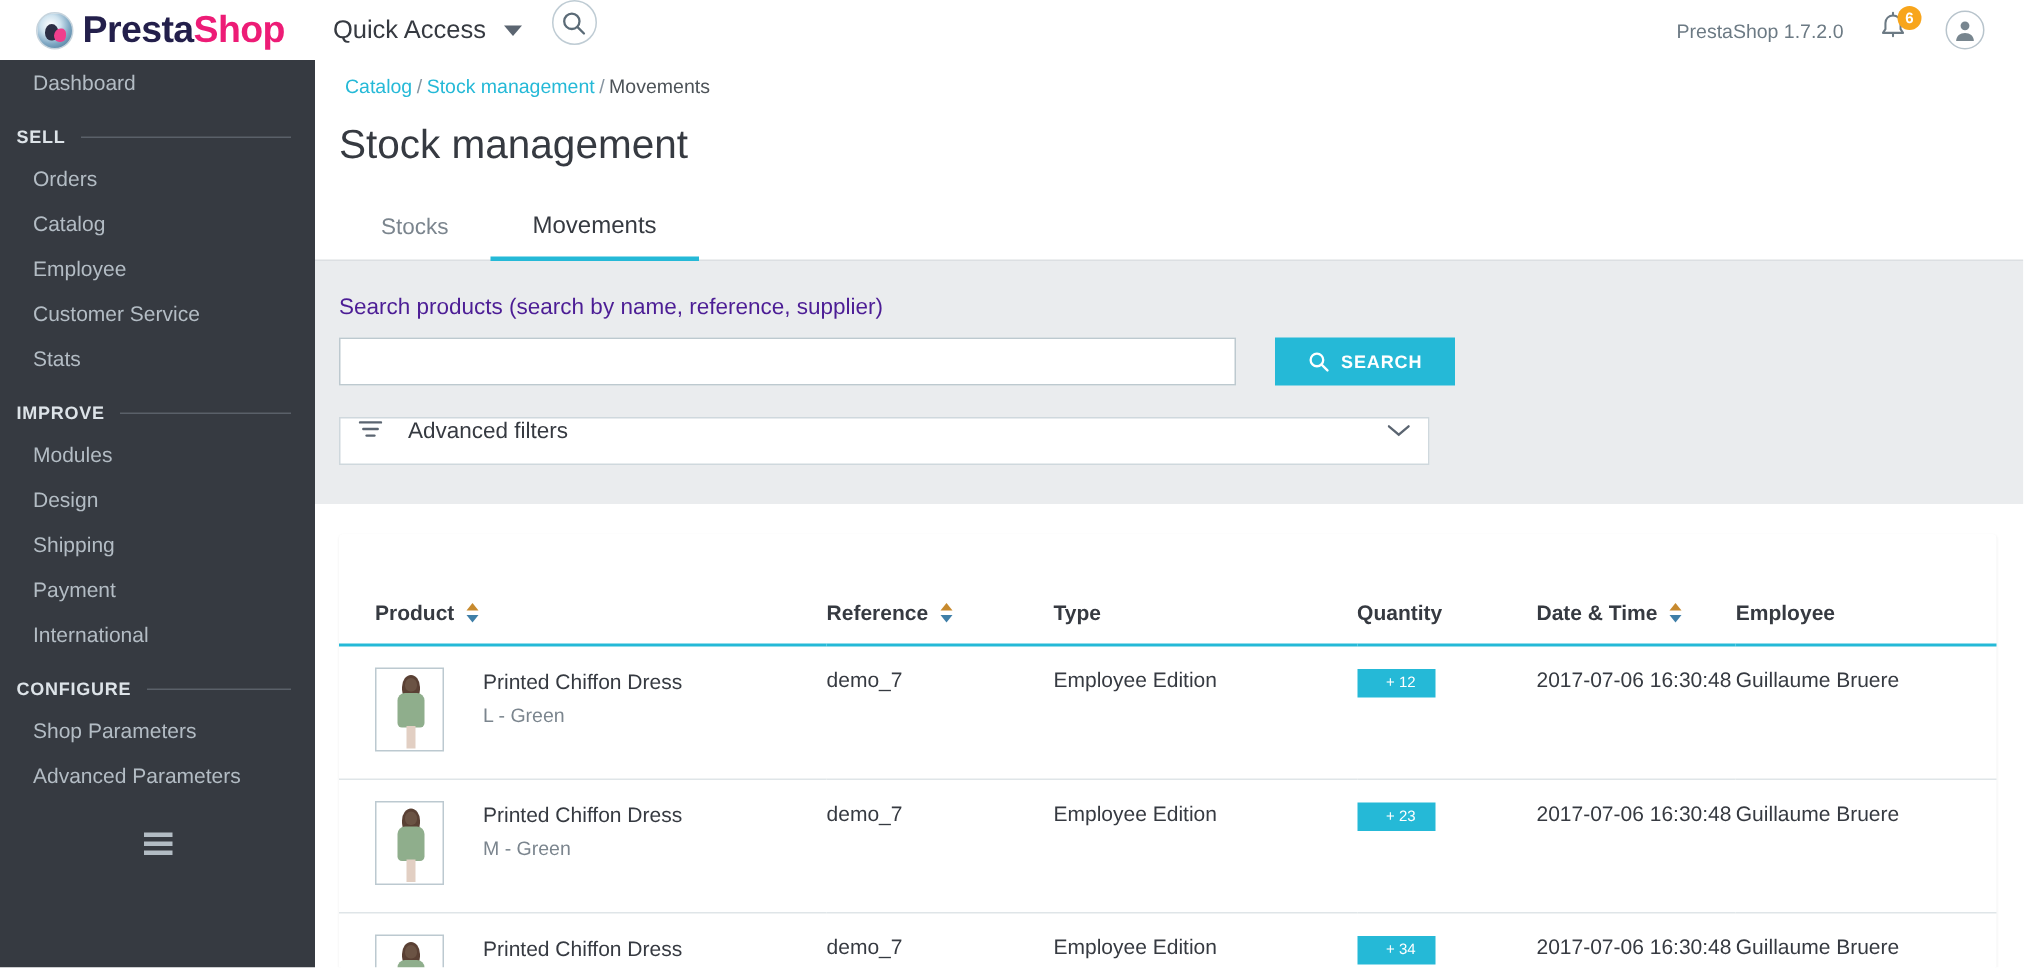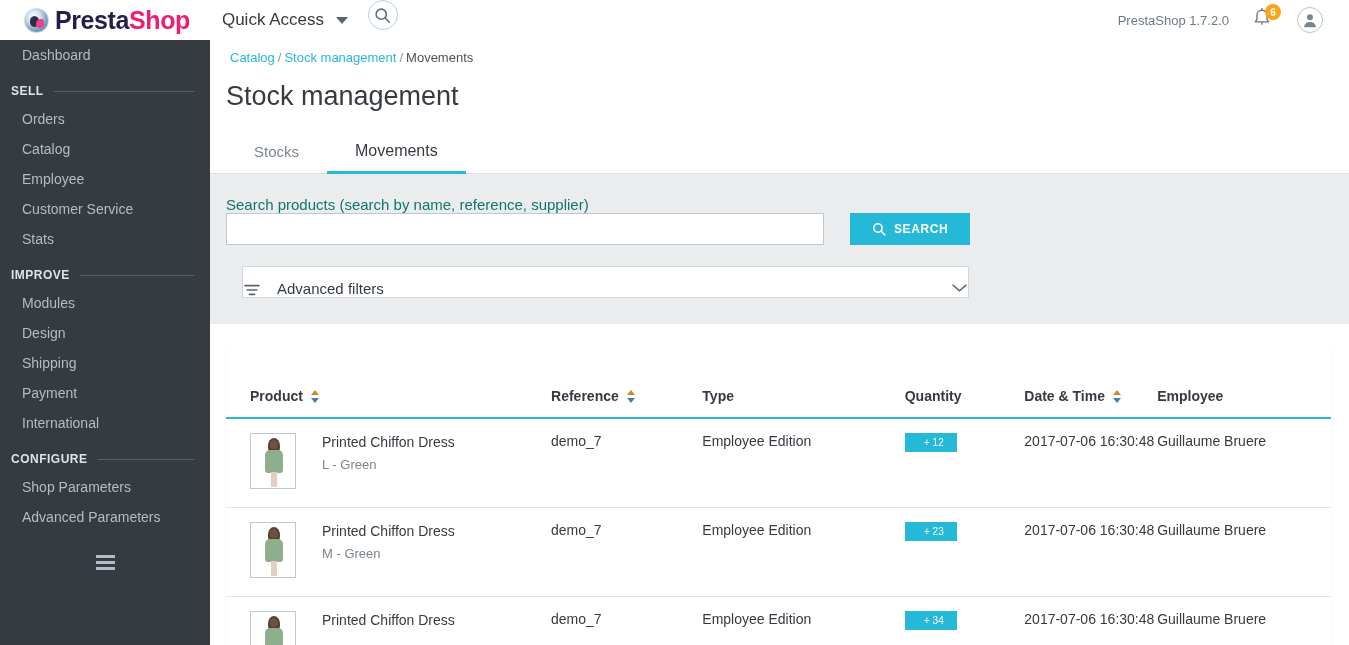--- a/index.html
+++ b/index.html
@@ -126,41 +126,40 @@
   .tab.active { color: #363a41; font-size: 16px; }
   .tab.active::after {
     content: ""; position: absolute; left: 0; right: 0; bottom: -1px;
     height: 3px; background: #25b9d7;
   }
 
   .filter-zone {
     background: #eaecee;
     padding: 22px 18px 26px 16px;
   }
-  .filter-label { font-size: 15px; color: #0f766e; margin-bottom: 0; }
+  .filter-label { font-size: 15px; color: #4c1d95; margin-bottom: 12px; }
   .search-row { display: flex; align-items: stretch; gap: 26px; }
   .search-input {
     width: 598px; height: 32px;
     border: 1px solid #bdc9cf; background: #fff;
     font-family: "Liberation Sans", sans-serif; font-size: 14px;
     padding: 0 9px; color: #363a41; outline: none;
   }
   .search-btn {
     background: #25b9d7; border: none; color: #fff;
     font-size: 12px; font-weight: bold; letter-spacing: 0.6px;
     padding: 0 22px; height: 32px; cursor: pointer;
     display: flex; align-items: center; gap: 8px;
     font-family: "Liberation Sans", sans-serif;
   }
   .adv-filters {
     margin-top: 21px; width: 727px; height: 32px;
     background: #fff; border: 1px solid #cfd8dd;
-    display: flex; align-items: flex-end; padding: 0 1px;
+    display: flex; align-items: flex-start; padding: 0 12px;
     cursor: pointer;
-    margin-left: 16px;
   }
   .adv-filters-label { font-size: 15px; color: #363a41; margin-left: 17px; }
   .adv-chev { margin-left: auto; color: #5b6571; }
 
   .card {
     background: #fff; margin: 20px 18px 0 16px;
     border-radius: 3px; box-shadow: 0 1px 2px rgba(0,0,0,0.07);
     padding: 44px 0 0 0;
   }
   table { width: 100%; border-collapse: collapse; }

